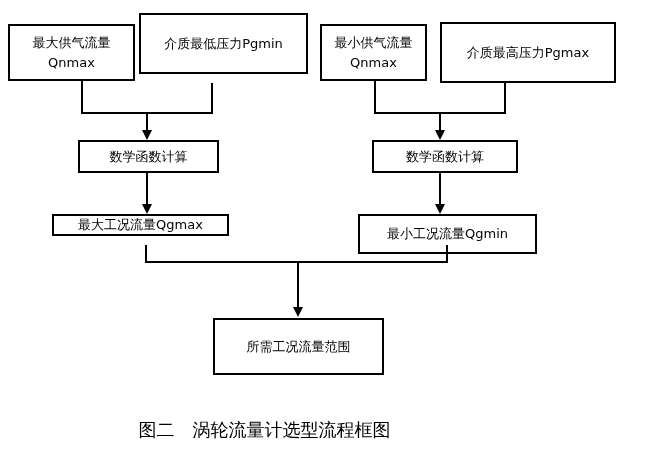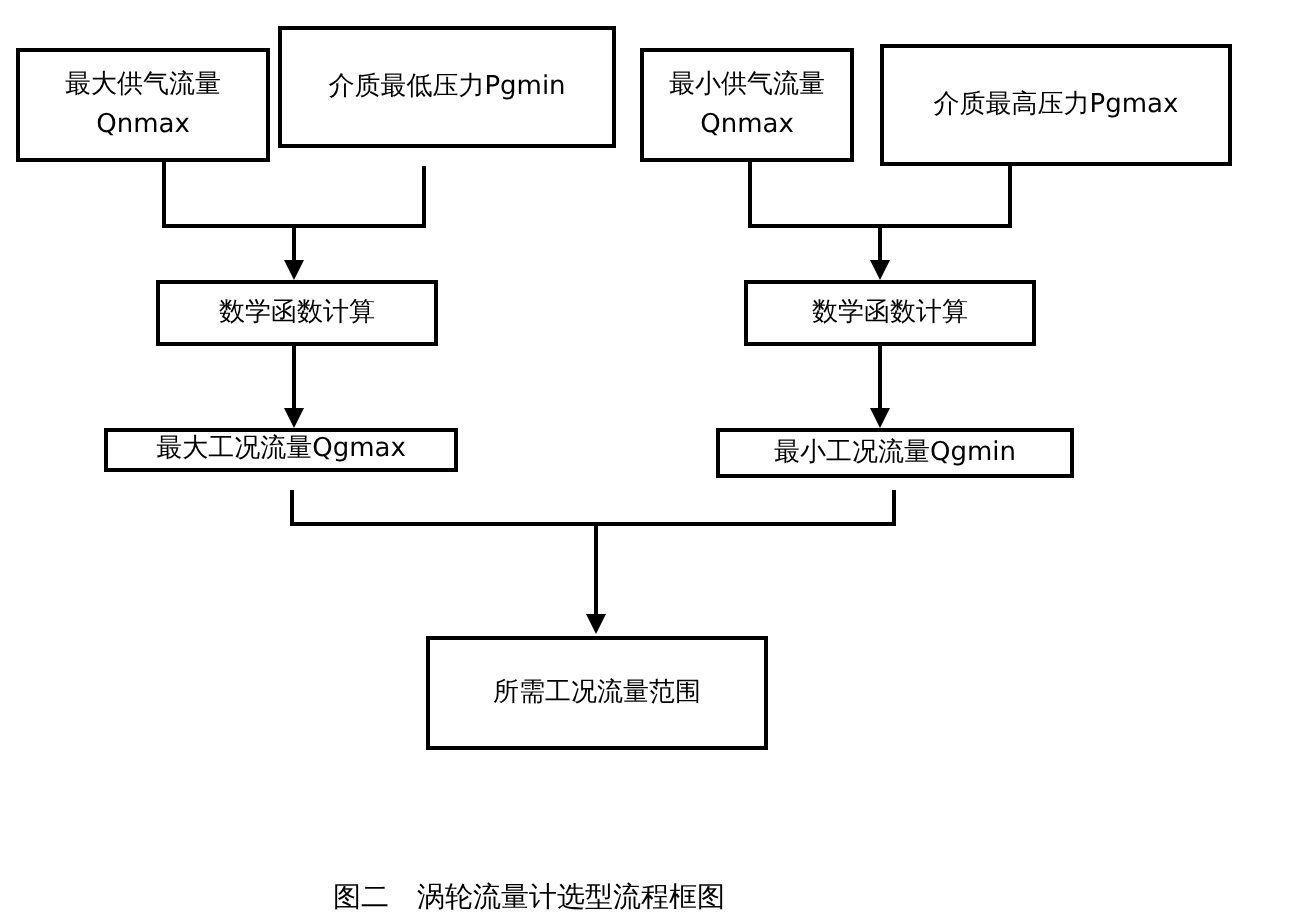--- a/index.html
+++ b/index.html
@@ -37,21 +37,21 @@
   
   #node-qnmax   { left: 8px;   top: 24px;  width: 127px; height: 57px; }
   #node-pgmin   { left: 139px; top: 13px;  width: 169px; height: 61px; }
   #node-qnmin   { left: 320px; top: 24px;  width: 107px; height: 57px; }
   #node-pgmax   { left: 440px; top: 22px;  width: 176px; height: 61px; }
   
   #node-calc-left  { left: 78px;  top: 140px; width: 141px; height: 33px; }
   #node-calc-right { left: 372px; top: 140px; width: 146px; height: 33px; }
   
   #node-qgmax { left: 52px;  top: 214px; width: 177px; height: 22px; }
-  #node-qgmin { left: 358px; top: 214px; width: 179px; height: 25px; }
+  #node-qgmin { left: 358px; top: 214px; width: 179px; height: 40px; }
   
   #node-range { left: 213px; top: 318px; width: 171px; height: 57px; }
 
   
   .vline {
     position: absolute;
     width: 2px;
     background: #000000;
   }
   .hline {
@@ -64,24 +64,24 @@
     width: 0;
     height: 0;
     border-left: 5px solid transparent;
     border-right: 5px solid transparent;
     border-top: 10px solid #000000;
   }
   
   #caption {
     position: absolute;
     left: 0;
-    top: 440px;
+    top: 418px;
     width: 529px;
     text-align: center;
-    font-size: 14px;
+    font-size: 18px;
     color: #000000;
     white-space: pre;
   }
 </style>
 </head>
 <body>
 
 <div id="canvas">
 
   <div class="node" id="node-qnmax">

